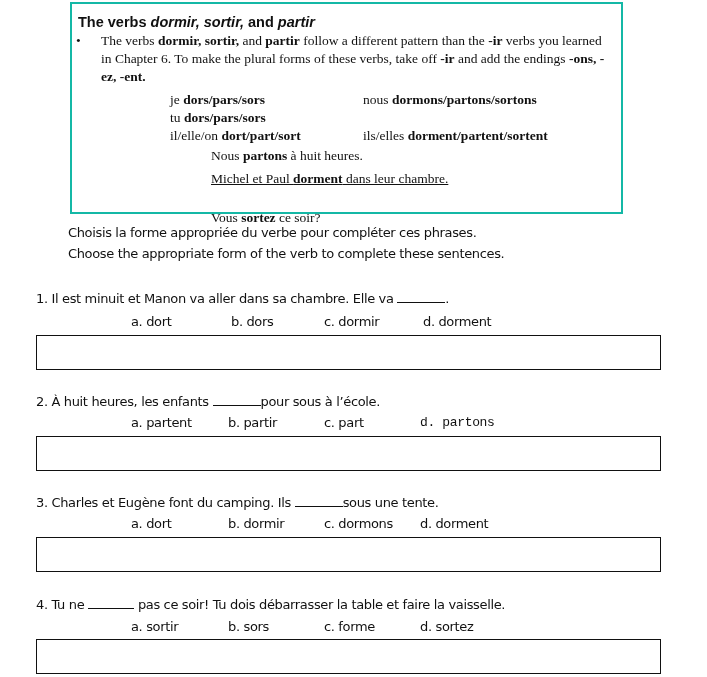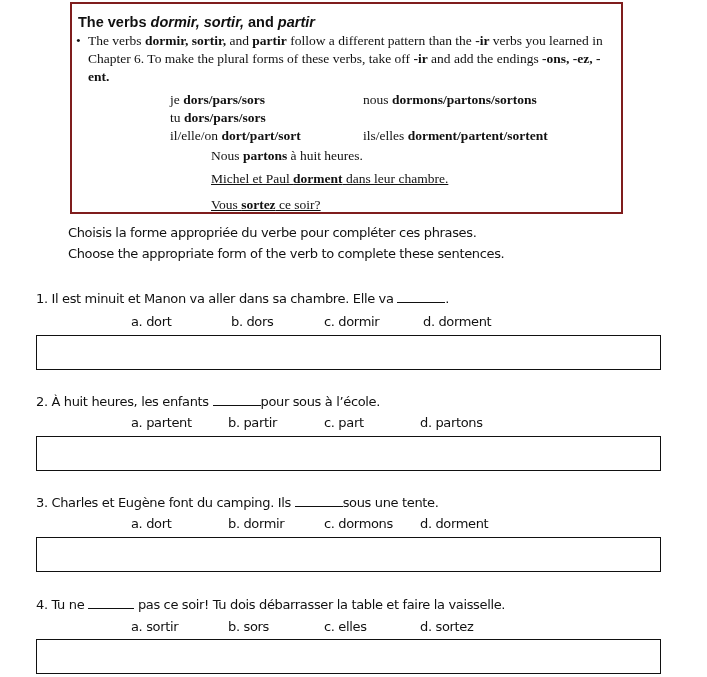--- a/index.html
+++ b/index.html
@@ -13,21 +13,21 @@
       position: relative;
       overflow: hidden;
       color: #111111;
     }
     .grammar-box {
       position: absolute;
       left: 70px;
       top: 2px;
       width: 549px;
       height: 208px;
-      border: 2px solid #7f1d1d;
+      border: 2px solid #14b8a6;
       box-sizing: content-box;
       font-family: "Liberation Serif", serif;
       font-size: 13.5px;
       line-height: 18px;
     }
     .grammar-title {
       position: absolute;
       left: 6px;
       top: 9px;
       font-family: "Liberation Sans", sans-serif;
@@ -41,21 +41,21 @@
       left: 4px;
       top: 28px;
       width: 535px;
     }
     .bullet-dot {
       position: absolute;
       left: 0;
       top: 0;
     }
     .bullet-text {
-      margin-left: 12px;
+      margin-left: 25px;
     }
     .conj-row {
       position: absolute;
       white-space: nowrap;
       font-size: 13.5px;
     }
     .conj-left { left: 98px; }
     .conj-right { left: 291px; }
     .example {
       position: absolute;
@@ -117,45 +117,45 @@
   </div>
 
   <div class="conj-row conj-left" style="top:87px;"><span>je </span><b>dors/pars/sors</b></div>
   <div class="conj-row conj-left" style="top:105px;"><span>tu </span><b>dors/pars/sors</b></div>
   <div class="conj-row conj-left" style="top:123px;"><span>il/elle/on </span><b>dort/part/sort</b></div>
   <div class="conj-row conj-right" style="top:87px;"><span>nous </span><b>dormons/partons/sortons</b></div>
   <div class="conj-row conj-right" style="top:123px;"><span>ils/elles </span><b>dorment/partent/sortent</b></div>
 
   <div class="example" style="top:143px;"><span>Nous </span><b>partons</b><span> à huit heures.</span></div>
   <div class="example" style="top:166px;text-decoration:underline;"><span>Michel et Paul </span><b>dorment</b><span> dans leur chambre.</span></div>
-  <div class="example" style="top:192px;text-decoration:underline;"><span>Vous </span><b>sortez</b><span> ce soir?</span></div>
+  <div class="example" style="top:205px;"><span>Vous </span><b>sortez</b><span> ce soir?</span></div>
 </div>
 
 <div class="instructions" style="top:225px;">Choisis la forme appropriée du verbe pour compléter ces phrases.</div>
 <div class="instructions" style="top:246px;">Choose the appropriate form of the verb to complete these sentences.</div>
 
 <div class="question" style="top:290px;"><span>1. Il est minuit et Manon va aller dans sa chambre. Elle va </span><span class="blank" style="width:48px;"></span><span>.</span></div>
 <div class="option" style="top:314px; left:131px;">a. dort</div>
 <div class="option" style="top:314px; left:231px;">b. dors</div>
 <div class="option" style="top:314px; left:324px;">c. dormir</div>
 <div class="option" style="top:314px; left:423px;">d. dorment</div>
 <div class="answer-box" style="top:335px;"></div>
 
 <div class="question" style="top:393px;"><span>2. À huit heures, les enfants </span><span class="blank" style="width:48px;"></span><span>pour sous à l’école.</span></div>
 <div class="option" style="top:415px; left:131px;">a. partent</div>
 <div class="option" style="top:415px; left:228px;">b. partir</div>
 <div class="option" style="top:415px; left:324px;">c. part</div>
-<div class="option" style="top:415px; left:420px;">d. partons</div>
+<div class="option" style="top:415px; left:420px;font-family:Liberation Mono, monospace;">d. partons</div>
 <div class="answer-box" style="top:436px;"></div>
 
 <div class="question" style="top:494px;"><span>3. Charles et Eugène font du camping. Ils </span><span class="blank" style="width:48px;"></span><span>sous une tente.</span></div>
 <div class="option" style="top:516px; left:131px;">a. dort</div>
 <div class="option" style="top:516px; left:228px;">b. dormir</div>
 <div class="option" style="top:516px; left:324px;">c. dormons</div>
 <div class="option" style="top:516px; left:420px;">d. dorment</div>
 <div class="answer-box" style="top:537px;"></div>
 
 <div class="question" style="top:596px;"><span>4. Tu ne </span><span class="blank" style="width:46px;"></span><span> pas ce soir! Tu dois débarrasser la table et faire la vaisselle.</span></div>
 <div class="option" style="top:619px; left:131px;">a. sortir</div>
 <div class="option" style="top:619px; left:228px;">b. sors</div>
-<div class="option" style="top:619px; left:324px;">c. elles</div>
+<div class="option" style="top:619px; left:324px;">c. forme</div>
 <div class="option" style="top:619px; left:420px;">d. sortez</div>
 <div class="answer-box" style="top:639px;"></div>
 
 </body></html>

